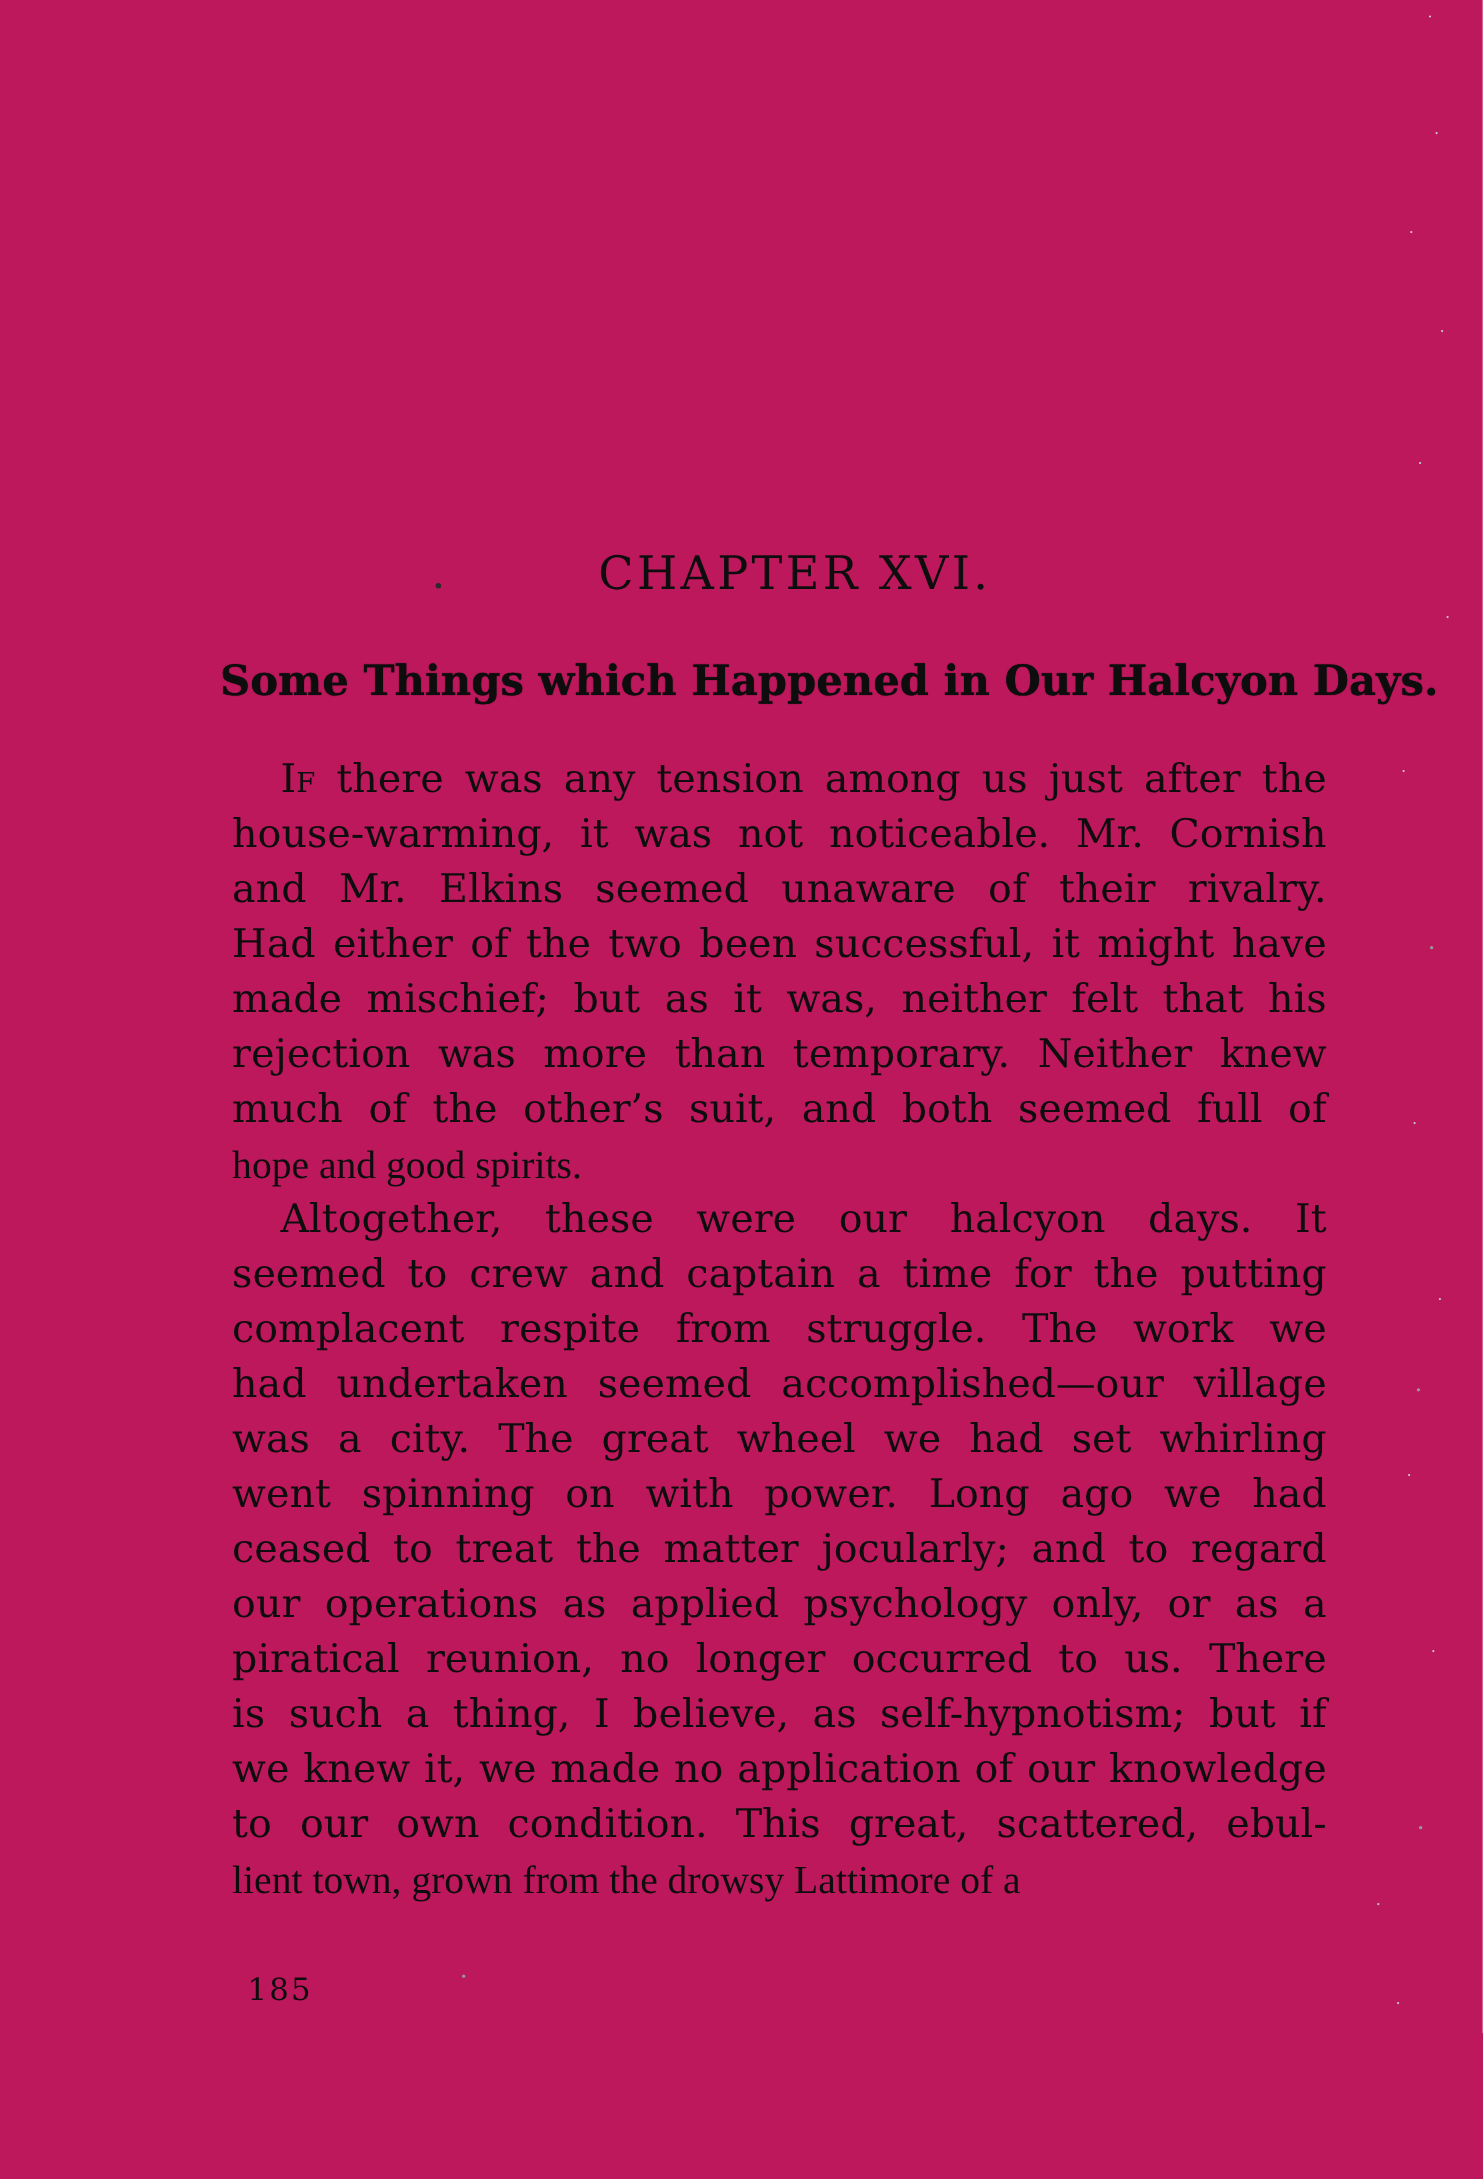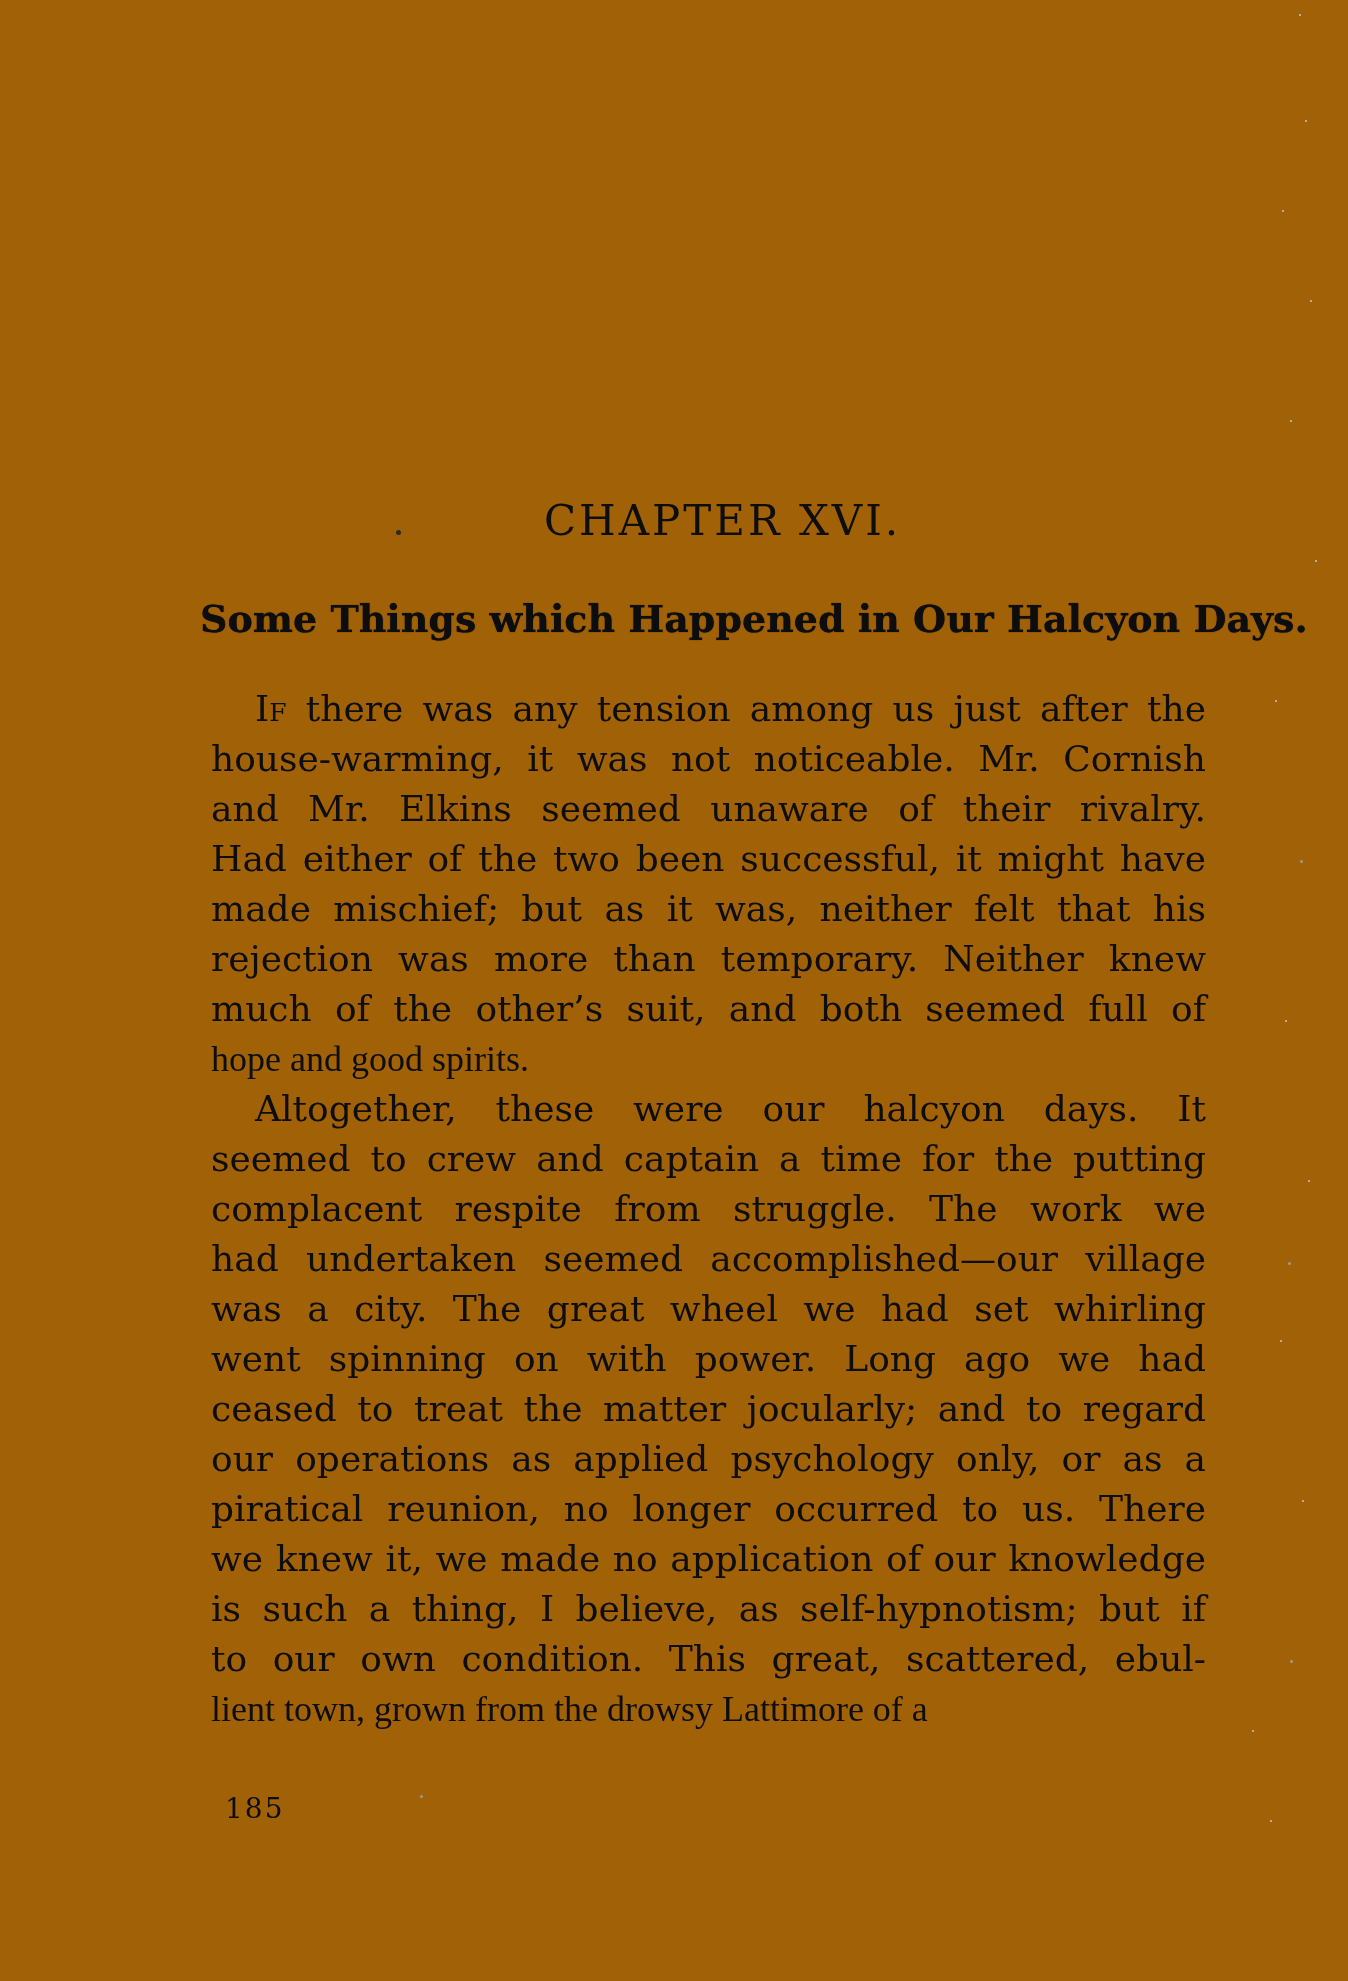--- a/index.html
+++ b/index.html
@@ -4,21 +4,21 @@
 <style>
   html, body {
     margin: 0;
     padding: 0;
     background: #ffffff;
   }
   .page {
     position: relative;
     width: 1348px;
     height: 1981px;
-    background: #a16207;
+    background: #be185d;
     color: #0d0d0d;
     font-family: "DejaVu Serif", "Liberation Serif", serif;
     overflow: hidden;
   }
   .chapter-heading {
     position: absolute;
     top: 496px;
     left: 225px;
     width: 995px;
     margin: 0;
@@ -107,22 +107,22 @@
     <div class="para">
       <div class="line jline indent">Altogether, these were our halcyon days. It</div>
       <div class="line jline">seemed to crew and captain a time for the putting</div>
       <div class="line jline">complacent respite from struggle. The work we</div>
       <div class="line jline">had undertaken seemed accomplished—our village</div>
       <div class="line jline">was a city. The great wheel we had set whirling</div>
       <div class="line jline">went spinning on with power. Long ago we had</div>
       <div class="line jline">ceased to treat the matter jocularly; and to regard</div>
       <div class="line jline">our operations as applied psychology only, or as a</div>
       <div class="line jline">piratical reunion, no longer occurred to us. There</div>
+      <div class="line jline">is such a thing, I believe, as self-hypnotism; but if</div>
       <div class="line jline">we knew it, we made no application of our knowledge</div>
-      <div class="line jline">is such a thing, I believe, as self-hypnotism; but if</div>
       <div class="line jline">to our own condition. This great, scattered, ebul-</div>
       <div class="line lastline">lient town, grown from the drowsy Lattimore of a</div>
     </div>
 
   </div>
 
   <div class="page-number">185</div>
 
   <div>
     <div class="speck dark" style="top:530px; left:396px;"></div>

